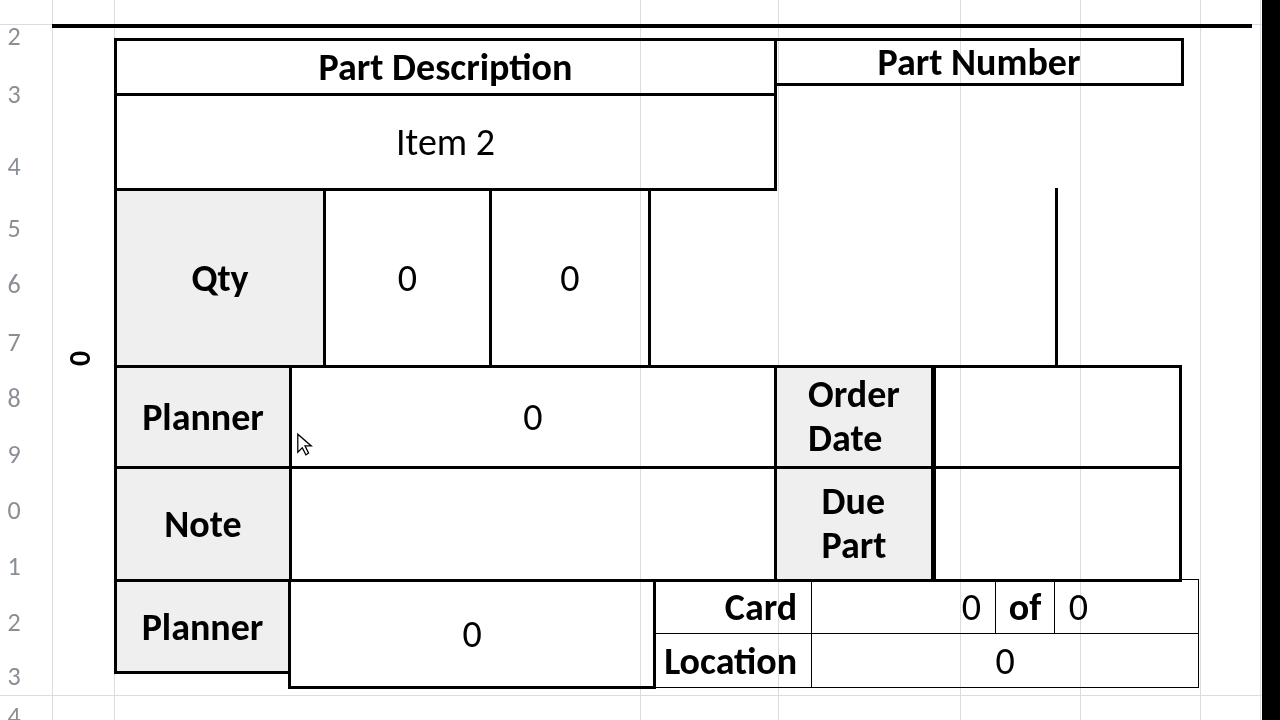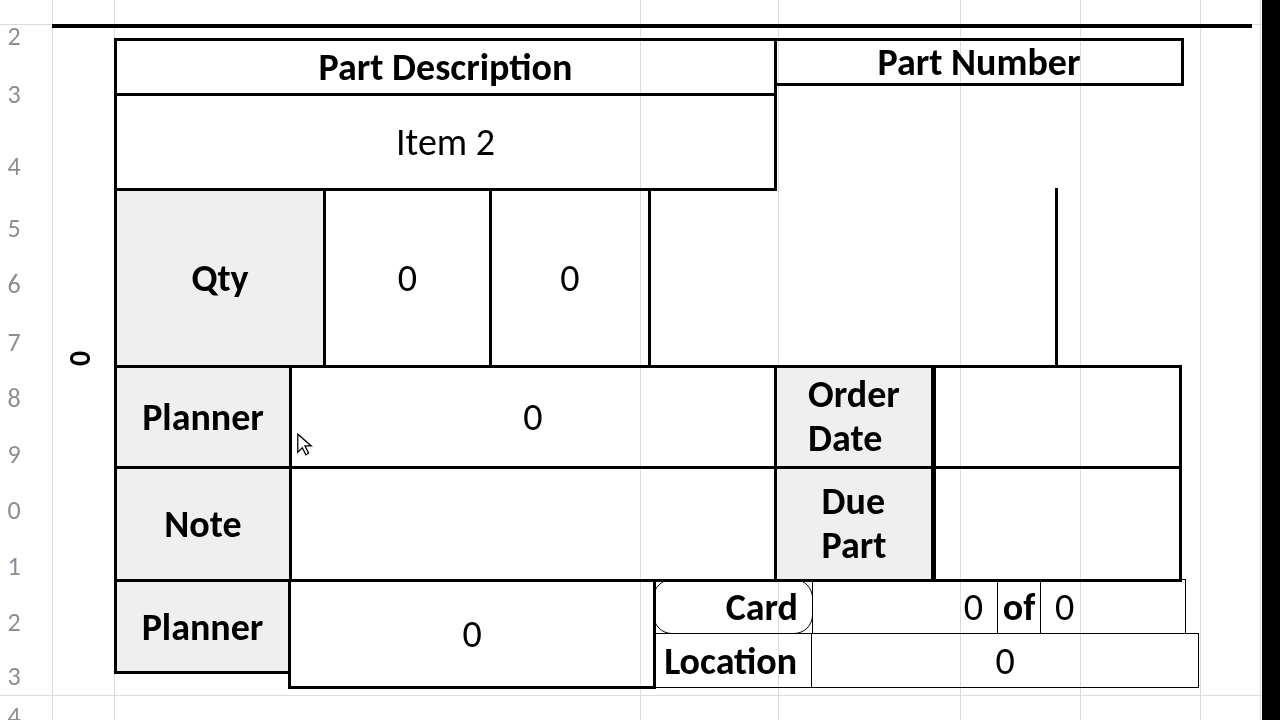--- a/index.html
+++ b/index.html
@@ -73,23 +73,23 @@
   .c-od-val  { width: 249px; margin-left: -1px; }
   
   .note-row .cell { height: 116px; }
   
   .pl-wrap { display:flex; }
   .c-pl-lbl { width: 178px; height: 95px; }
   .c-pl-val { width: 370px; height: 110px; margin-left:-3px; }
   .pl-right { width: 546px; margin-left:-3px; display:flex; flex-direction:column; }
   .pl-right .row { height: 55px; }
   .pl-right .cell { height: 55px; }
-  .c-card-lbl { width: 160px; border-radius: 19px; }
+  .c-card-lbl { width: 160px; }
   .c-card-a   { width: 186px; margin-left:-1px; }
-  .c-card-of  { width: 44px;  margin-left:-1px; }
+  .c-card-of  { width: 60px;  margin-left:-1px; }
   .c-card-b   { width: 146px; margin-left:-1px; }
   .c-loc-lbl  { width: 160px; }
   .c-loc-val  { width: 390px; margin-left:-1px; }
 
   
   .cursor {
     position: absolute; left: 296px; top: 432px;
     width: 18px; height: 26px; pointer-events:none;
   }
 </style>

